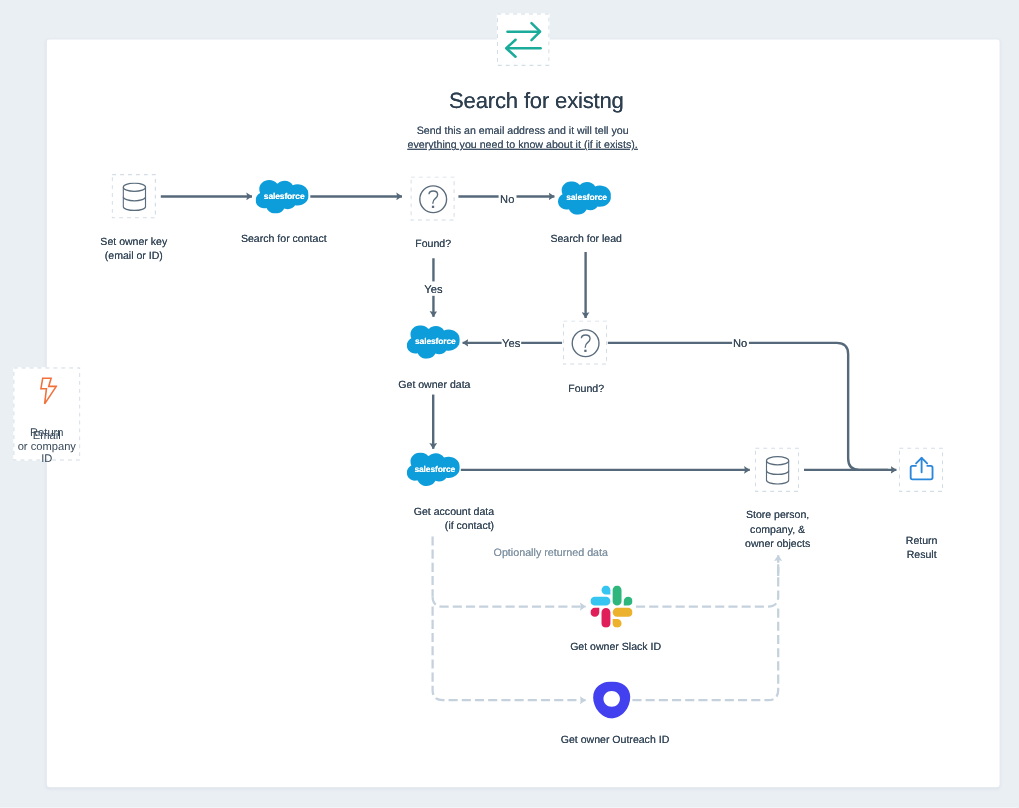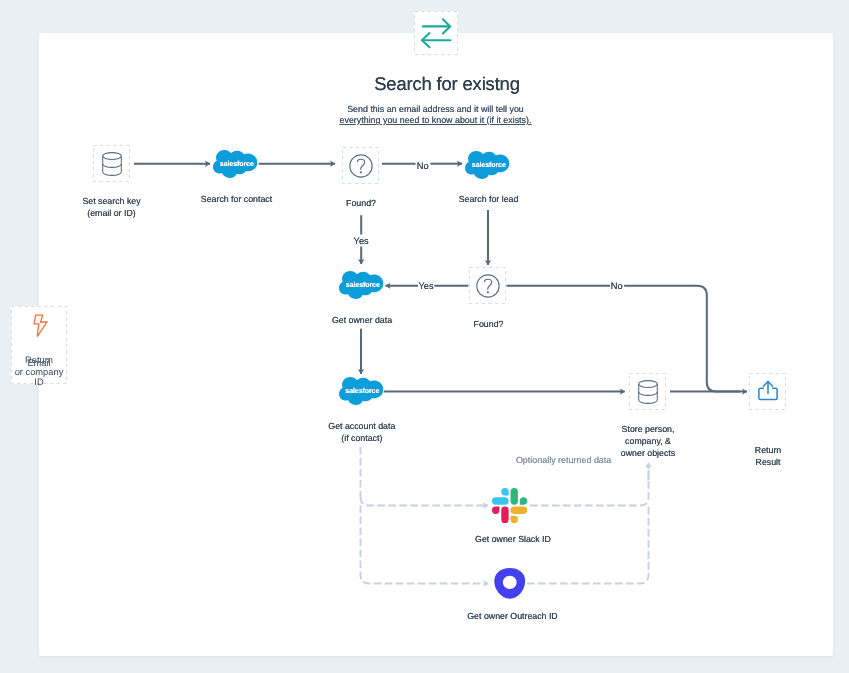--- a/index.html
+++ b/index.html
@@ -88,21 +88,21 @@
     </svg>
   <svg viewBox="0 0 20 24" width="20" height="24" style="position:absolute;left:8.5px;top:6.5px;">
     <g fill="none" stroke="#5a6c7c" stroke-width="1.05">
       <ellipse cx="10" cy="4" rx="9.3" ry="3.4"></ellipse>
       <path d="M0.7,4 L0.7,20 A9.3,3.4 0 0 0 19.3,20 L19.3,4"></path>
       <path d="M0.7,12 A9.3,3.4 0 0 0 19.3,12"></path>
     </g>
   </svg>
 </div>
 <div class="lbl" style="left:61.5px;top:195.3px;width:100px;">
-  <div>Set search key</div>
+  <div>Set owner key</div>
   <div>(email or ID)</div>
 </div>
 
 <div class="abs" style="left:213px;top:150px;width:47px;height:30px;">
     <svg viewBox="0 0 98.8 68.3" width="44.4" height="28" preserveAspectRatio="none" style="display:block;">
     <path fill="#0d9dda" d="M41.3 7.0c3.2-3.3 7.6-5.4 12.5-5.4 6.5 0 12.2 3.6 15.2 9.0 2.6-1.2 5.5-1.8 8.6-1.8 11.7 0 21.2 9.6 21.2 21.5 0 11.9-9.5 21.5-21.2 21.5-1.4 0-2.8-.1-4.2-.4-2.6 4.7-7.7 7.9-13.5 7.9-2.4 0-4.7-.6-6.8-1.6-2.7 6.2-8.8 10.6-16.1 10.6-7.6 0-14.1-4.7-16.6-11.4-1.1.2-2.2.4-3.4.4C7.5 58.3 0 50.7 0 41.3c0-6.3 3.4-11.8 8.4-14.8-1-2.4-1.6-5.0-1.6-7.8C6.8 8.2 15.0 0 25.1 0c5.9 0 11.2 2.8 14.6 7.2l1.6-.2z"></path>
     </svg>
   <div style="position:absolute;left:1.6px;top:10.8px;width:44.4px;text-align:center;font-size:7.1px;font-weight:bold;color:rgba(255,255,255,0.93);letter-spacing:-0.12px;line-height:7.1px;">salesforce</div>
   </div>
 <div class="lbl" style="left:186.5px;top:192.5px;width:100px;">Search for contact</div>
@@ -146,21 +146,21 @@
   <div style="position:absolute;left:1.6px;top:10.8px;width:44.4px;text-align:center;font-size:7.1px;font-weight:bold;color:rgba(255,255,255,0.93);letter-spacing:-0.12px;line-height:7.1px;">salesforce</div>
   </div>
 <div class="lbl" style="left:312px;top:313.5px;width:100px;">Get owner data</div>
 
 <div class="abs" style="left:338.5px;top:377px;width:47px;height:30px;">
     <svg viewBox="0 0 98.8 68.3" width="44.4" height="28" preserveAspectRatio="none" style="display:block;">
     <path fill="#0d9dda" d="M41.3 7.0c3.2-3.3 7.6-5.4 12.5-5.4 6.5 0 12.2 3.6 15.2 9.0 2.6-1.2 5.5-1.8 8.6-1.8 11.7 0 21.2 9.6 21.2 21.5 0 11.9-9.5 21.5-21.2 21.5-1.4 0-2.8-.1-4.2-.4-2.6 4.7-7.7 7.9-13.5 7.9-2.4 0-4.7-.6-6.8-1.6-2.7 6.2-8.8 10.6-16.1 10.6-7.6 0-14.1-4.7-16.6-11.4-1.1.2-2.2.4-3.4.4C7.5 58.3 0 50.7 0 41.3c0-6.3 3.4-11.8 8.4-14.8-1-2.4-1.6-5.0-1.6-7.8C6.8 8.2 15.0 0 25.1 0c5.9 0 11.2 2.8 14.6 7.2l1.6-.2z"></path>
     </svg>
   <div style="position:absolute;left:1.6px;top:10.8px;width:44.4px;text-align:center;font-size:7.1px;font-weight:bold;color:rgba(255,255,255,0.93);letter-spacing:-0.12px;line-height:7.1px;">salesforce</div>
   </div>
-<div class="lbl" style="left:311.8px;top:419.5px;width:100px;">
+<div class="lbl" style="left:311.8px;top:419.5px;width:100px;text-align:right;">
   <div>Get account data</div>
   <div>(if contact)</div>
 </div>
 
 <div class="node-box" style="left:629px;top:373px;width:37px;height:37px;">
     <svg class="dbx" viewBox="0 0 37 37">
       <rect x="0.5" y="0.5" width="36.0" height="36.0" fill="none" stroke="#d3dde6" stroke-width="1" stroke-dasharray="3.2 3.4"></rect>
     </svg>
   <svg viewBox="0 0 20 24" width="20" height="24" style="position:absolute;left:8.5px;top:6.5px;">
     <g fill="none" stroke="#5a6c7c" stroke-width="1.05">
@@ -186,21 +186,21 @@
       <path d="M13,3.6 L13,15.5"></path>
       <path d="M8.4,8.2 L13,3.5 L17.6,8.2"></path>
     </g>
   </svg>
 </div>
 <div class="lbl" style="left:718px;top:423px;width:100px;margin-top:21px;">
   <div>Return</div>
   <div>Result</div>
 </div>
 
-<div class="abs" style="left:411.3px;top:454.6px;width:200px;text-align:right;font-size:8.95px;color:#8294a4;">Optionally returned data</div>
+<div class="abs" style="left:411.3px;top:454.6px;width:200px;text-align:left;font-size:8.95px;color:#8294a4;">Optionally returned data</div>
 
 <div class="abs" style="left:492px;top:488px;width:35px;height:35px;">
     <svg viewBox="0 0 122 122" width="35" height="35" style="display:block;">
     <path fill="#e01e5a" d="M25.8 77.6a12.9 12.9 0 1 1-12.9-12.9h12.9v12.9zm6.5 0a12.9 12.9 0 0 1 25.8 0v32.3a12.9 12.9 0 0 1-25.8 0V77.6z"></path>
     <path fill="#36c5f0" d="M45.2 25.8a12.9 12.9 0 1 1 12.9-12.9v12.9H45.2zm0 6.5a12.9 12.9 0 0 1 0 25.8H12.9a12.9 12.9 0 0 1 0-25.8h32.3z"></path>
     <path fill="#2eb67d" d="M96.9 45.2a12.9 12.9 0 1 1 12.9 12.9H96.9V45.2zm-6.5 0a12.9 12.9 0 0 1-25.8 0V12.9a12.9 12.9 0 0 1 25.8 0v32.3z"></path>
     <path fill="#ecb22e" d="M77.6 96.9a12.9 12.9 0 1 1-12.9 12.9V96.9h12.9zm0-6.5a12.9 12.9 0 0 1 0-25.8h32.3a12.9 12.9 0 0 1 0 25.8H77.6z"></path>
   </svg>
   </div>
 <div class="lbl" style="left:463px;top:533px;width:100px;">Get owner Slack ID</div>

